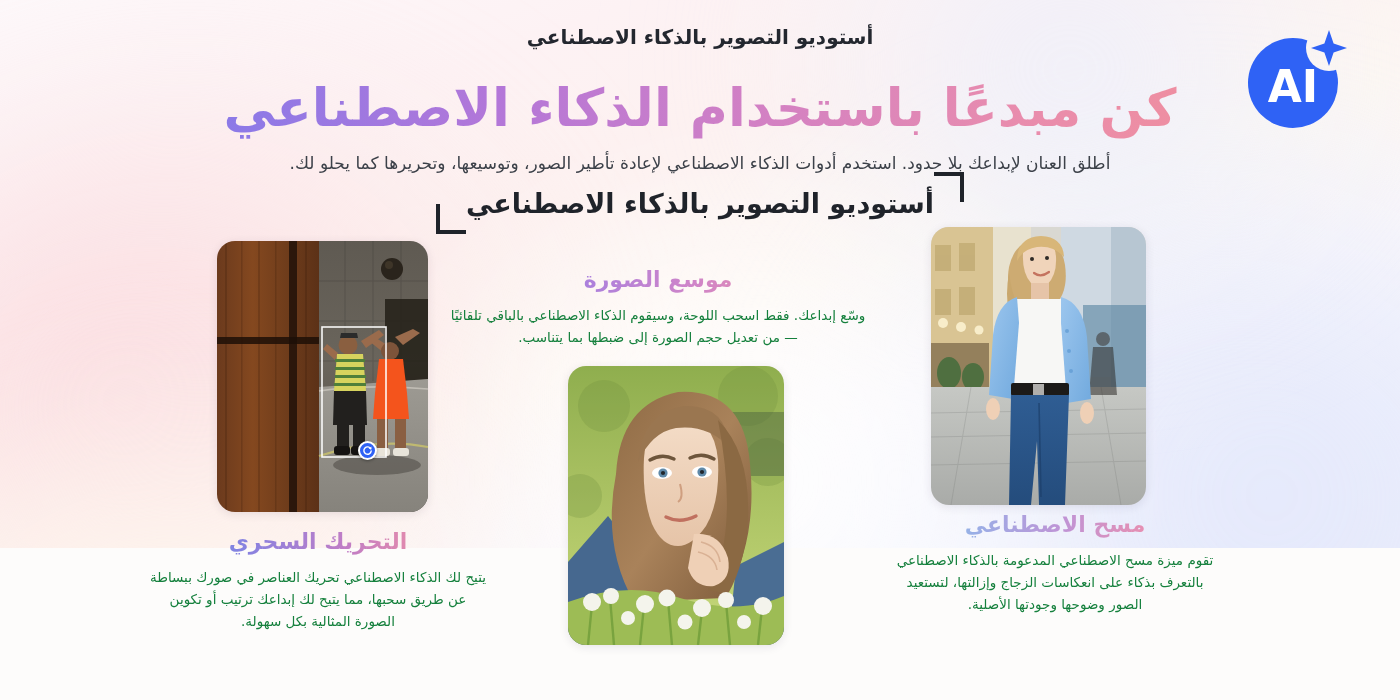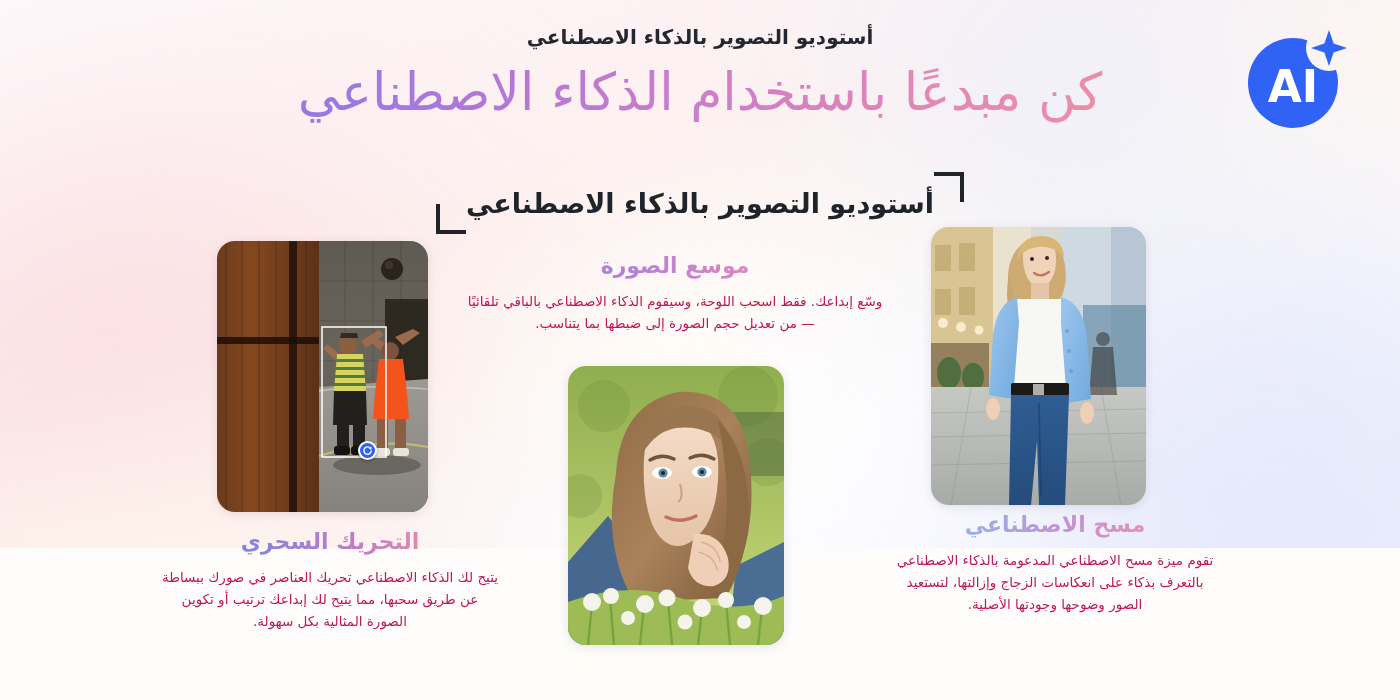--- a/index.html
+++ b/index.html
@@ -89,23 +89,23 @@
     text-align: center;
   }
   .hero-eyebrow {
     font-size: 20px;
     font-weight: 700;
     color: #23272f;
     letter-spacing: 0;
     line-height: 30px;
   }
   .hero-title {
-    margin-top: 4px;
+    margin-top: 20px;
     font-size: 52px;
-    font-weight: 400;
+    font-weight: 700;
     line-height: 72px;
     background-image: linear-gradient(90deg,
         #6f7ff0 0%,
         #8f79e6 18%,
         #b477d8 36%,
         #d280c4 54%,
         #e88cae 72%,
         #f08f9e 88%,
         #ef8f96 100%);
     -webkit-background-clip: text;
@@ -178,26 +178,26 @@
     background-image: linear-gradient(90deg, #7ecfe0 0%, #9aaee6 25%, #bf94d6 52%, #e98fb0 80%, #f29aa1 100%);
   }
   .grad-c {
     background-image: linear-gradient(90deg, #7b8df0 0%, #a57fe0 28%, #cf85c9 58%, #ef8fa3 88%, #f2949e 100%);
   }
   .card-desc {
     margin-top: 7px;
     font-size: 13.5px;
     font-weight: 400;
     line-height: 22px;
-    color: #be185d;
-  }
-
-  
-  .card-left   { left: 160px;  top: 525px; width: 340px; }
-  .card-mid    { left: 448px;  top: 249px; width: 420px; margin-left: 17px; }
+    color: #15803d;
+  }
+
+  
+  .card-left   { left: 148px;  top: 525px; width: 340px; }
+  .card-mid    { left: 448px;  top: 263px; width: 420px; }
   .card-right  { left: 895px;  top: 508px; width: 320px; }
 
   
   .thumb {
     position: absolute;
     border-radius: 18px;
     overflow: hidden;
     box-shadow: 0 2px 10px rgba(40,30,60,0.10);
   }
   .thumb-left  { left: 217px; top: 241px; width: 211px; height: 271px; }
@@ -250,20 +250,21 @@
       <g>
         <path d="M86 4 L90.6 17.4 L104 22 L90.6 26.6 L86 40 L81.4 26.6 L68 22 L81.4 17.4 Z" fill="#2f62f5"></path>
       </g>
       <text x="50" y="76" text-anchor="middle" font-family="'DejaVu Sans','Liberation Sans',sans-serif" font-size="44" font-weight="700" fill="#ffffff">AI</text>
     </svg>
   </div>
 
   <div class="hero">
     <div class="hero-eyebrow">أستوديو التصوير بالذكاء الاصطناعي</div>
     <div class="hero-title">كن مبدعًا باستخدام الذكاء الاصطناعي</div>
+    <div class="hero-sub">أطلق العنان لإبداعك بلا حدود. استخدم أدوات الذكاء الاصطناعي لإعادة تأطير الصور، وتوسيعها، وتحريرها كما يحلو لك.</div>
   </div>
 
   <div class="section-head">
     <div class="section-frame">
       <span class="corner corner-tr"></span>
       <span class="corner corner-bl"></span>
       <div class="section-title">أستوديو التصوير بالذكاء الاصطناعي</div>
     </div>
   </div>
 

